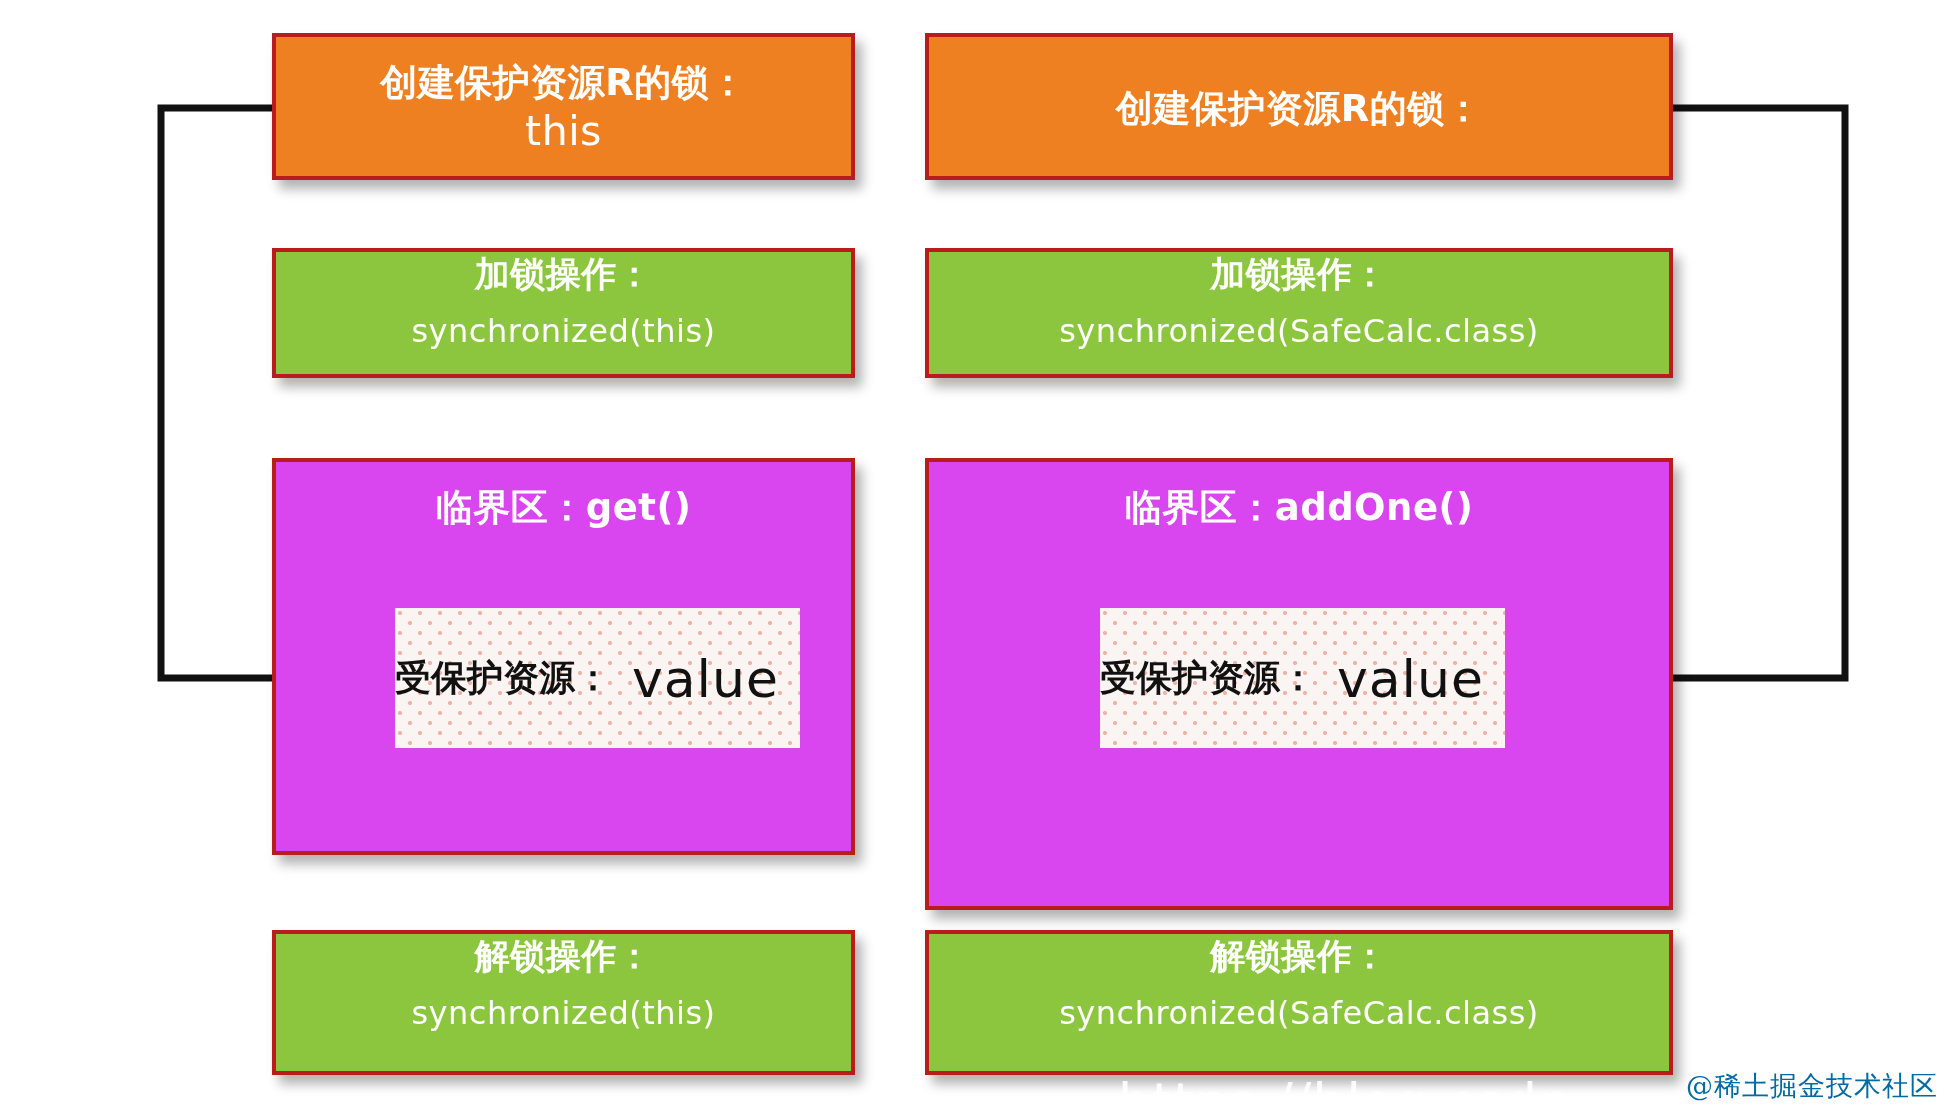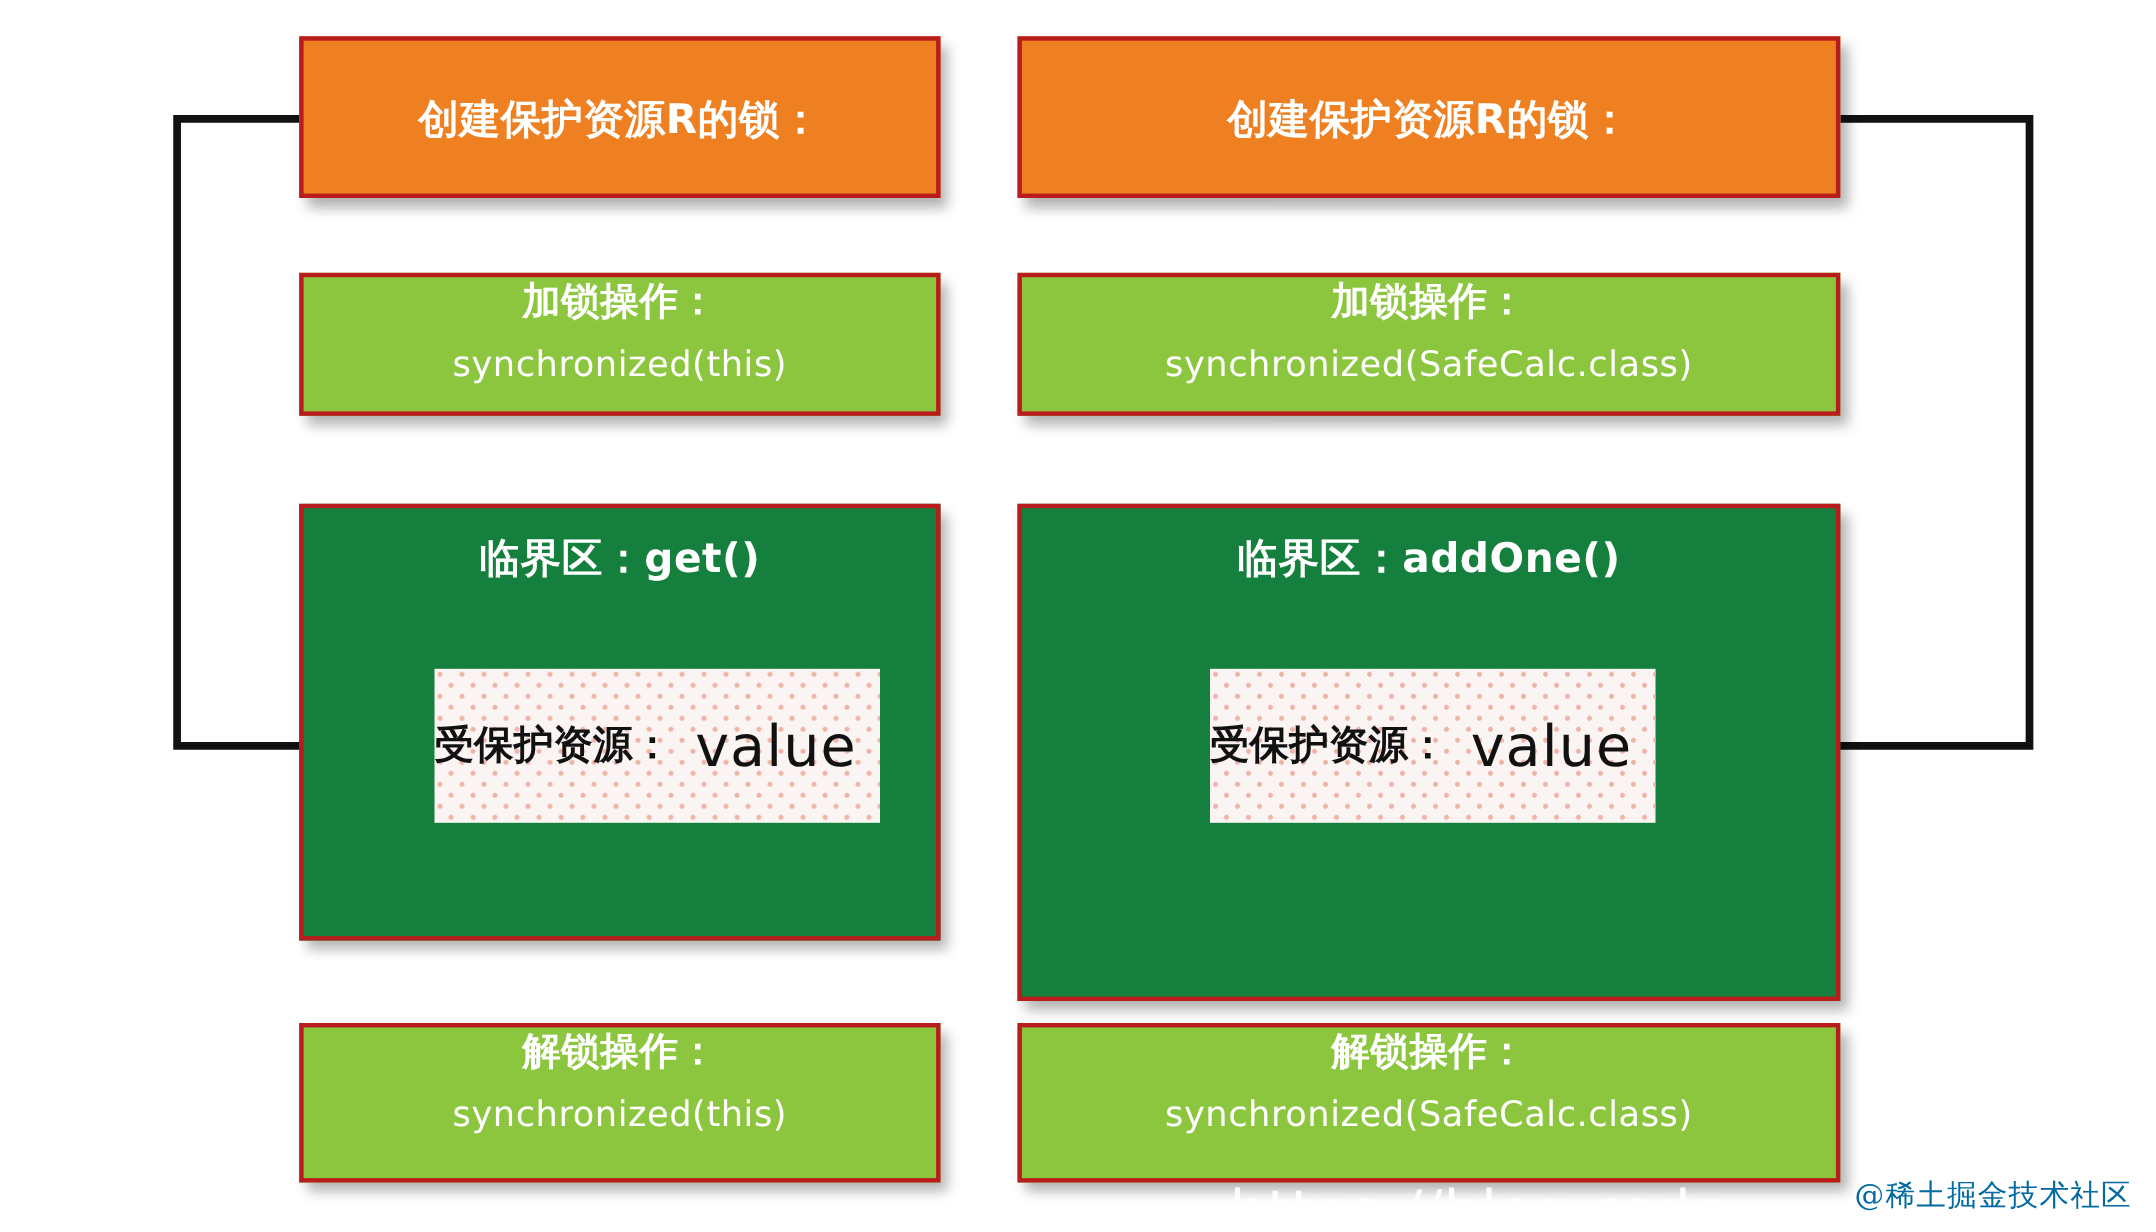--- a/index.html
+++ b/index.html
@@ -61,21 +61,21 @@
   
   .green {
     background: #8cc63e;
     padding-top: 2px;
   }
   .green .cn { font-size: 35px; }
   .green .en { font-size: 32px; margin-top: 18px; }
 
   
   .blue {
-    background: #15803d;
+    background: #d946ef;
     justify-content: flex-start;
     padding-top: 24px;
   }
   .blue .cn { font-size: 37px; }
 
   
   .inner {
     position: absolute;
     box-sizing: border-box;
     background-color: #faf4f2;
@@ -151,20 +151,21 @@
       </marker>
     </defs>
 
     <path d="M 272 108 L 161 108 L 161 678 L 380 678" fill="none" stroke="#111111" stroke-width="7" stroke-linecap="butt" stroke-linejoin="miter" marker-end="url(#arrowRight)"></path>
 
     <path d="M 1673 108 L 1845 108 L 1845 678 L 1516 678" fill="none" stroke="#111111" stroke-width="7" stroke-linecap="butt" stroke-linejoin="miter" marker-end="url(#arrowLeft)"></path>
   </svg>
 
   <div class="box orange" style="left:272px; top:33px; width:583px; height:147px;">
     <span class="line cn">创建保护资源R的锁：</span>
+    <span class="line en">this</span>
   </div>
 
   <div class="box green" style="left:272px; top:248px; width:583px; height:130px;">
     <span class="line cn">加锁操作：</span>
     <span class="line en">synchronized(this)</span>
   </div>
 
   <div class="box blue" style="left:272px; top:458px; width:583px; height:397px;">
     <span class="line cn">临界区：get()</span>
   </div>

